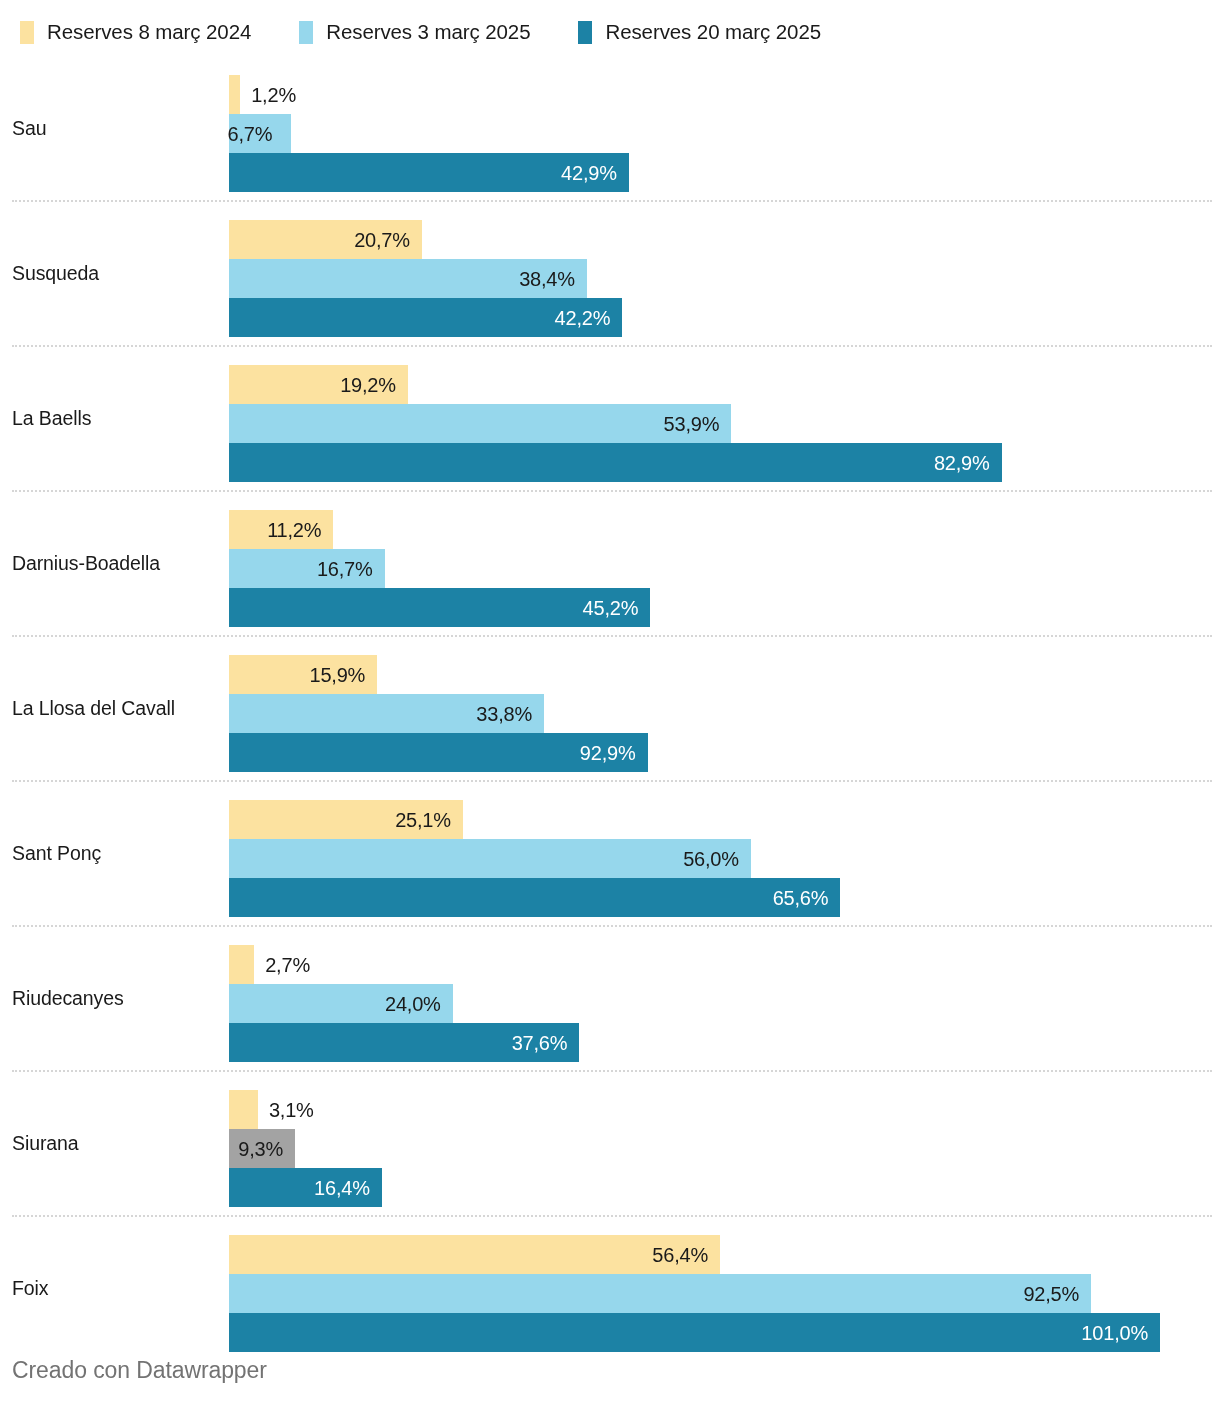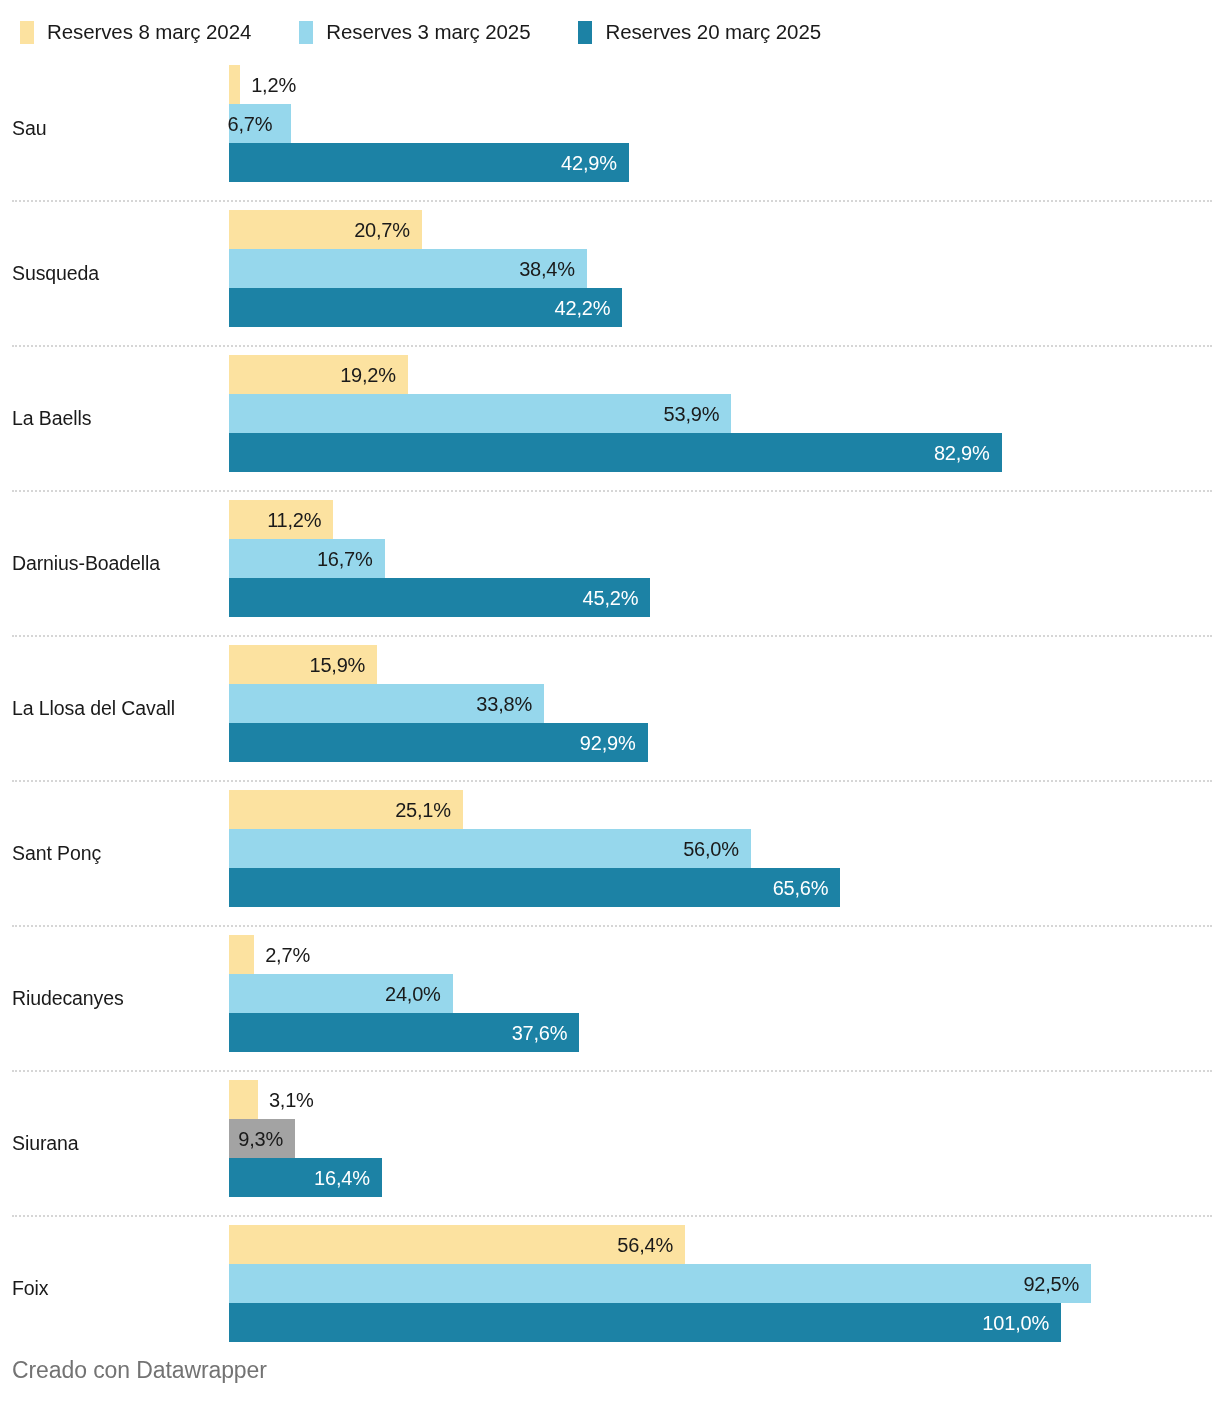--- a/index.html
+++ b/index.html
@@ -72,21 +72,21 @@
     transform: translateY(-50%);
     font-size: 19.5px;
     color: #1a1a1a;
     white-space: nowrap;
     letter-spacing: -0.1px;
   }
 
   .bars {
     position: absolute;
     left: 229px;
-    top: 10px;
+    top: 20px;
     right: 0;
     text-align: right;
   }
   .bar-row {
     position: relative;
     height: 39px;
     display: flex;
     align-items: center;
   }
   .bar {
@@ -319,31 +319,31 @@
             <span class="bar-value inside light-text">16,4%</span>
           </div>
         </div>
       </div>
     </div>
     <div class="group">
       <div class="group-sep"></div>
       <div class="cat-label">Foix</div>
       <div class="bars">
         <div class="bar-row">
-          <div class="bar" style="width: 456px; background: rgb(252, 226, 160);">
+          <div class="bar" style="width: 491px; background: rgb(252, 226, 160);">
             <span class="bar-value inside dark-text">56,4%</span>
           </div>
         </div>
         <div class="bar-row">
           <div class="bar" style="width: 862.1px; background: rgb(150, 215, 236);">
             <span class="bar-value inside dark-text">92,5%</span>
           </div>
         </div>
         <div class="bar-row">
-          <div class="bar" style="width: 832px; background: rgb(28, 130, 165); padding-left: 48px;">
+          <div class="bar" style="width: 931px; background: rgb(28, 130, 165); padding-left: 48px;">
             <span class="bar-value inside light-text">101,0%</span>
           </div>
         </div>
       </div>
     </div>
   </div>
 
 <div id="footer">Creado con Datawrapper</div>
 
 </body></html>

